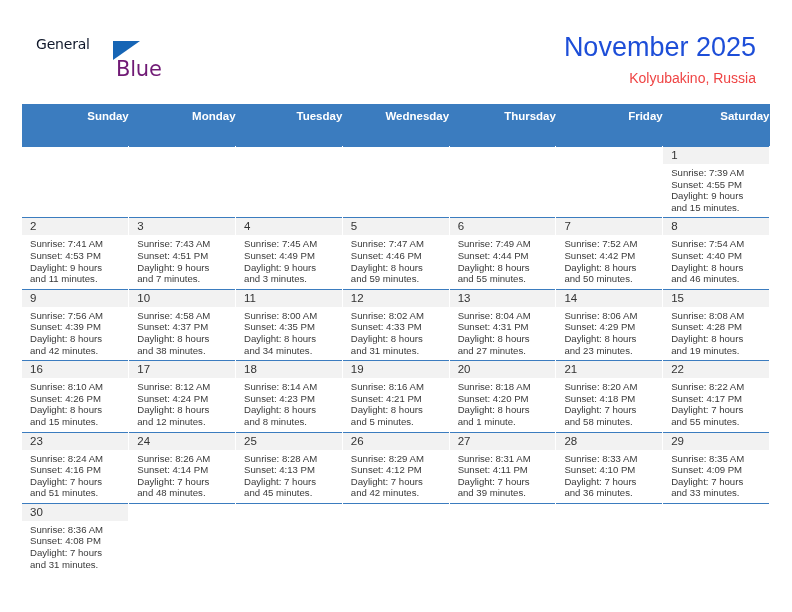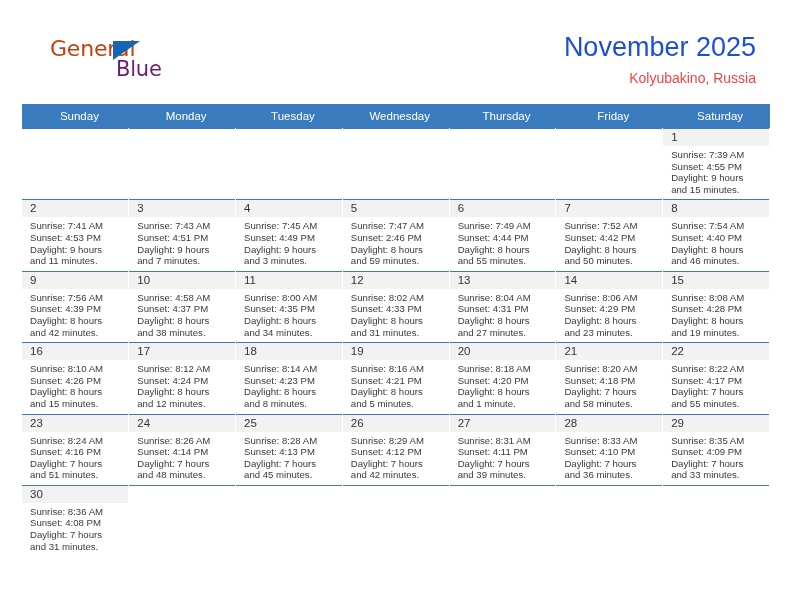--- a/index.html
+++ b/index.html
@@ -31,25 +31,25 @@
   }
   .logo {
     position: absolute;
     left: 36px;
     top: 36px;
     width: 150px;
     height: 52px;
   }
   .logo-general {
     position: absolute;
-    left: 14px;
+    left: 0;
     top: 0;
-    font-size: 22px;
+    font-size: 14px;
     letter-spacing: -0.2px;
-    color: #c2410c;
+    color: #0f172a;
     font-family: "DejaVu Sans", sans-serif;
   }
   .logo-triangle {
     position: absolute;
     left: 77px;
     top: 5px;
     width: 0;
     height: 0;
     border-left: 27px solid #1665b5;
     border-bottom: 19px solid transparent;
@@ -91,23 +91,23 @@
     left: 22px;
     top: 104px;
     width: 748px;
     border-collapse: collapse;
     table-layout: fixed;
   }
   .calendar th {
     background: #3b7cbf;
     color: #ffffff;
     font-size: 11.5px;
-    font-weight: normal;
-    text-align: center;
-    padding: 6px 0 6px 8px;
+    font-weight: bold;
+    text-align: right;
+    padding: 6px 0 24px 8px;
     height: 12px;
     border: none;
   }
   .calendar td {
     width: 106.85px;
     height: 60px;
     vertical-align: top;
     padding: 0;
     border-top: 1px solid #3b7cbf;
     border-right: 1px solid #ffffff;
@@ -225,21 +225,21 @@
               <div>Sunrise: 7:45 AM</div>
               <div>Sunset: 4:49 PM</div>
               <div>Daylight: 9 hours</div>
               <div>and 3 minutes.</div>
             </div>
           </td>
           <td>
             <div class="daynum-band">5</div>
             <div class="cell-body">
               <div>Sunrise: 7:47 AM</div>
-              <div>Sunset: 2:46 PM</div>
+              <div>Sunset: 4:46 PM</div>
               <div>Daylight: 8 hours</div>
               <div>and 59 minutes.</div>
             </div>
           </td>
           <td>
             <div class="daynum-band">6</div>
             <div class="cell-body">
               <div>Sunrise: 7:49 AM</div>
               <div>Sunset: 4:44 PM</div>
               <div>Daylight: 8 hours</div>

